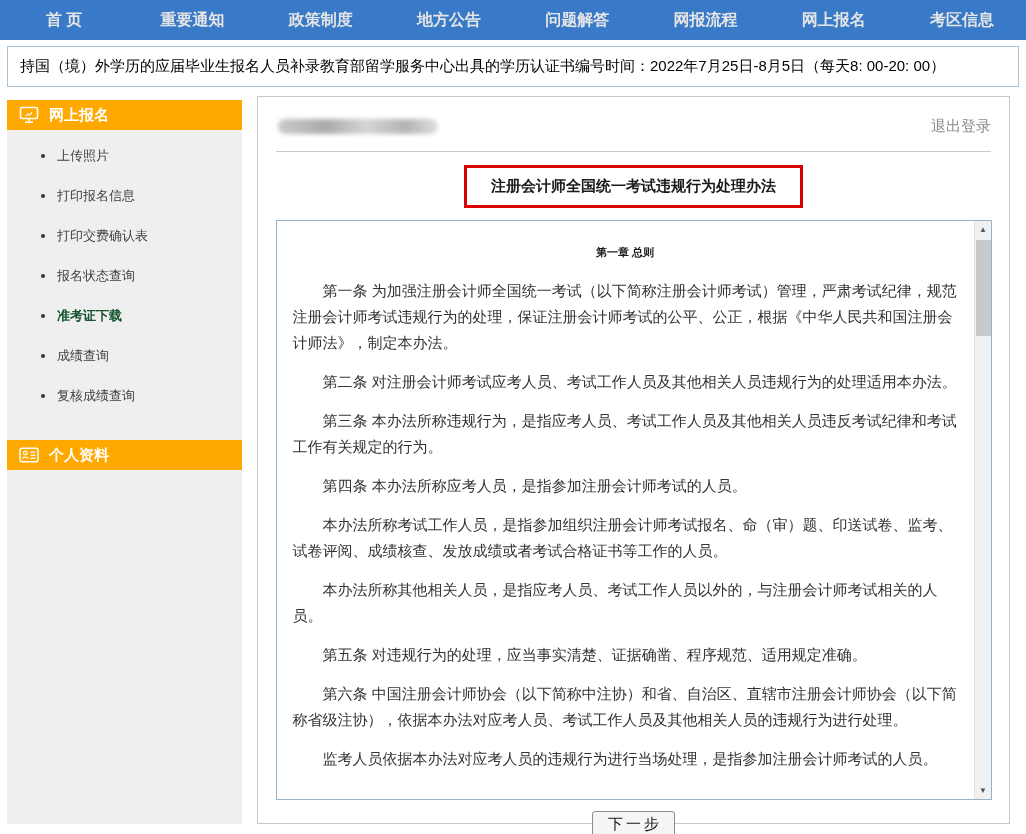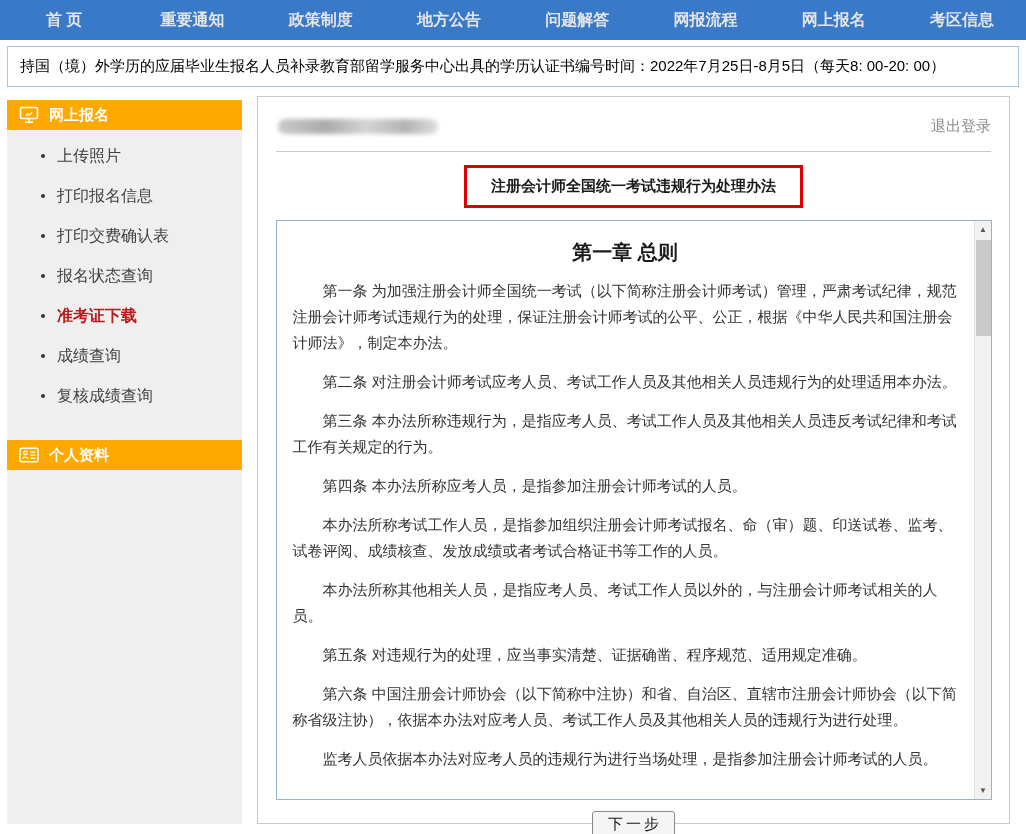--- a/index.html
+++ b/index.html
@@ -20,24 +20,24 @@
   .content-row { margin:9px 16px 0 7px; display:flex; height:728px; }
 
   
   .sidebar { width:235px; background:#efefef; margin-top:4px; flex:none; }
   .side-header { height:30px; background:#ffa800; display:flex; align-items:center;
     padding-left:12px; color:#ffffff; font-size:15px; font-weight:bold; }
   .side-header svg { margin-right:10px; }
   .side-header.second { margin-top:16px; }
   .side-list { padding:6px 0 8px 0; }
   .side-item { height:40px; display:flex; align-items:center; padding-left:34px;
-    font-size:16px; color:#404040; cursor:pointer; }
+    font-size:13px; color:#404040; cursor:pointer; }
   .side-item .dot { width:4px; height:4px; border-radius:50%; background:#333;
     margin-right:12px; flex:none; }
-  .side-item.active { color:#b91c1c; font-weight:bold; }
+  .side-item.active { color:#14532d; font-weight:bold; }
 
   
   .main-panel { flex:1; margin-left:15px; border:1px solid #c9c9c9; background:#ffffff;
     padding-top:16px; position:relative; }
   .user-row { display:flex; align-items:center; justify-content:space-between;
     padding:0 18px 0 20px; height:26px; }
   .user-blur { width:160px; height:15px; border-radius:7px;
     background:linear-gradient(90deg,#b9b9b9,#8f8f8f 30%,#c7c7c7 55%,#9a9a9a 80%,#d5d5d5);
     filter:blur(2px); opacity:.75; }
   .logout { color:#8a8a8a; font-size:15px; cursor:pointer; }
@@ -46,21 +46,21 @@
   .title-wrap { text-align:center; margin-top:13px; }
   .doc-title-box { display:inline-block; border:3px solid #dd0000; padding:9px 24px;
     font-size:15px; font-weight:bold; color:#1a1a1a; }
 
   
   .doc-box { width:716px; height:580px; margin:12px auto 0 auto;
     border:1px solid #92b4cc; position:relative; background:#ffffff; }
   .doc-content { position:absolute; left:0; top:0; right:17px; bottom:0;
     overflow:hidden; padding:8px 16px 0 16px; font-size:15px; line-height:26px;
     color:#333333; }
-  .doc-content h3 { font-size:20px; text-align:center; font-weight:bold;
+  .doc-content h3 { font-size:11px; text-align:center; font-weight:bold;
     color:#1a1a1a; margin:10px 0 4px 0; }
   .doc-content p { text-indent:2em; margin:13px 0; }
 
   
   .scrollbar { position:absolute; top:0; right:0; width:17px; bottom:0;
     background:#f1f1f1; border-left:1px solid #e3e3e3; }
   .sb-arrow { position:absolute; left:0; width:17px; height:17px; display:flex;
     align-items:center; justify-content:center; font-size:8px; color:#555; cursor:pointer; }
   .sb-arrow.up { top:0; }
   .sb-arrow.down { bottom:0; }

